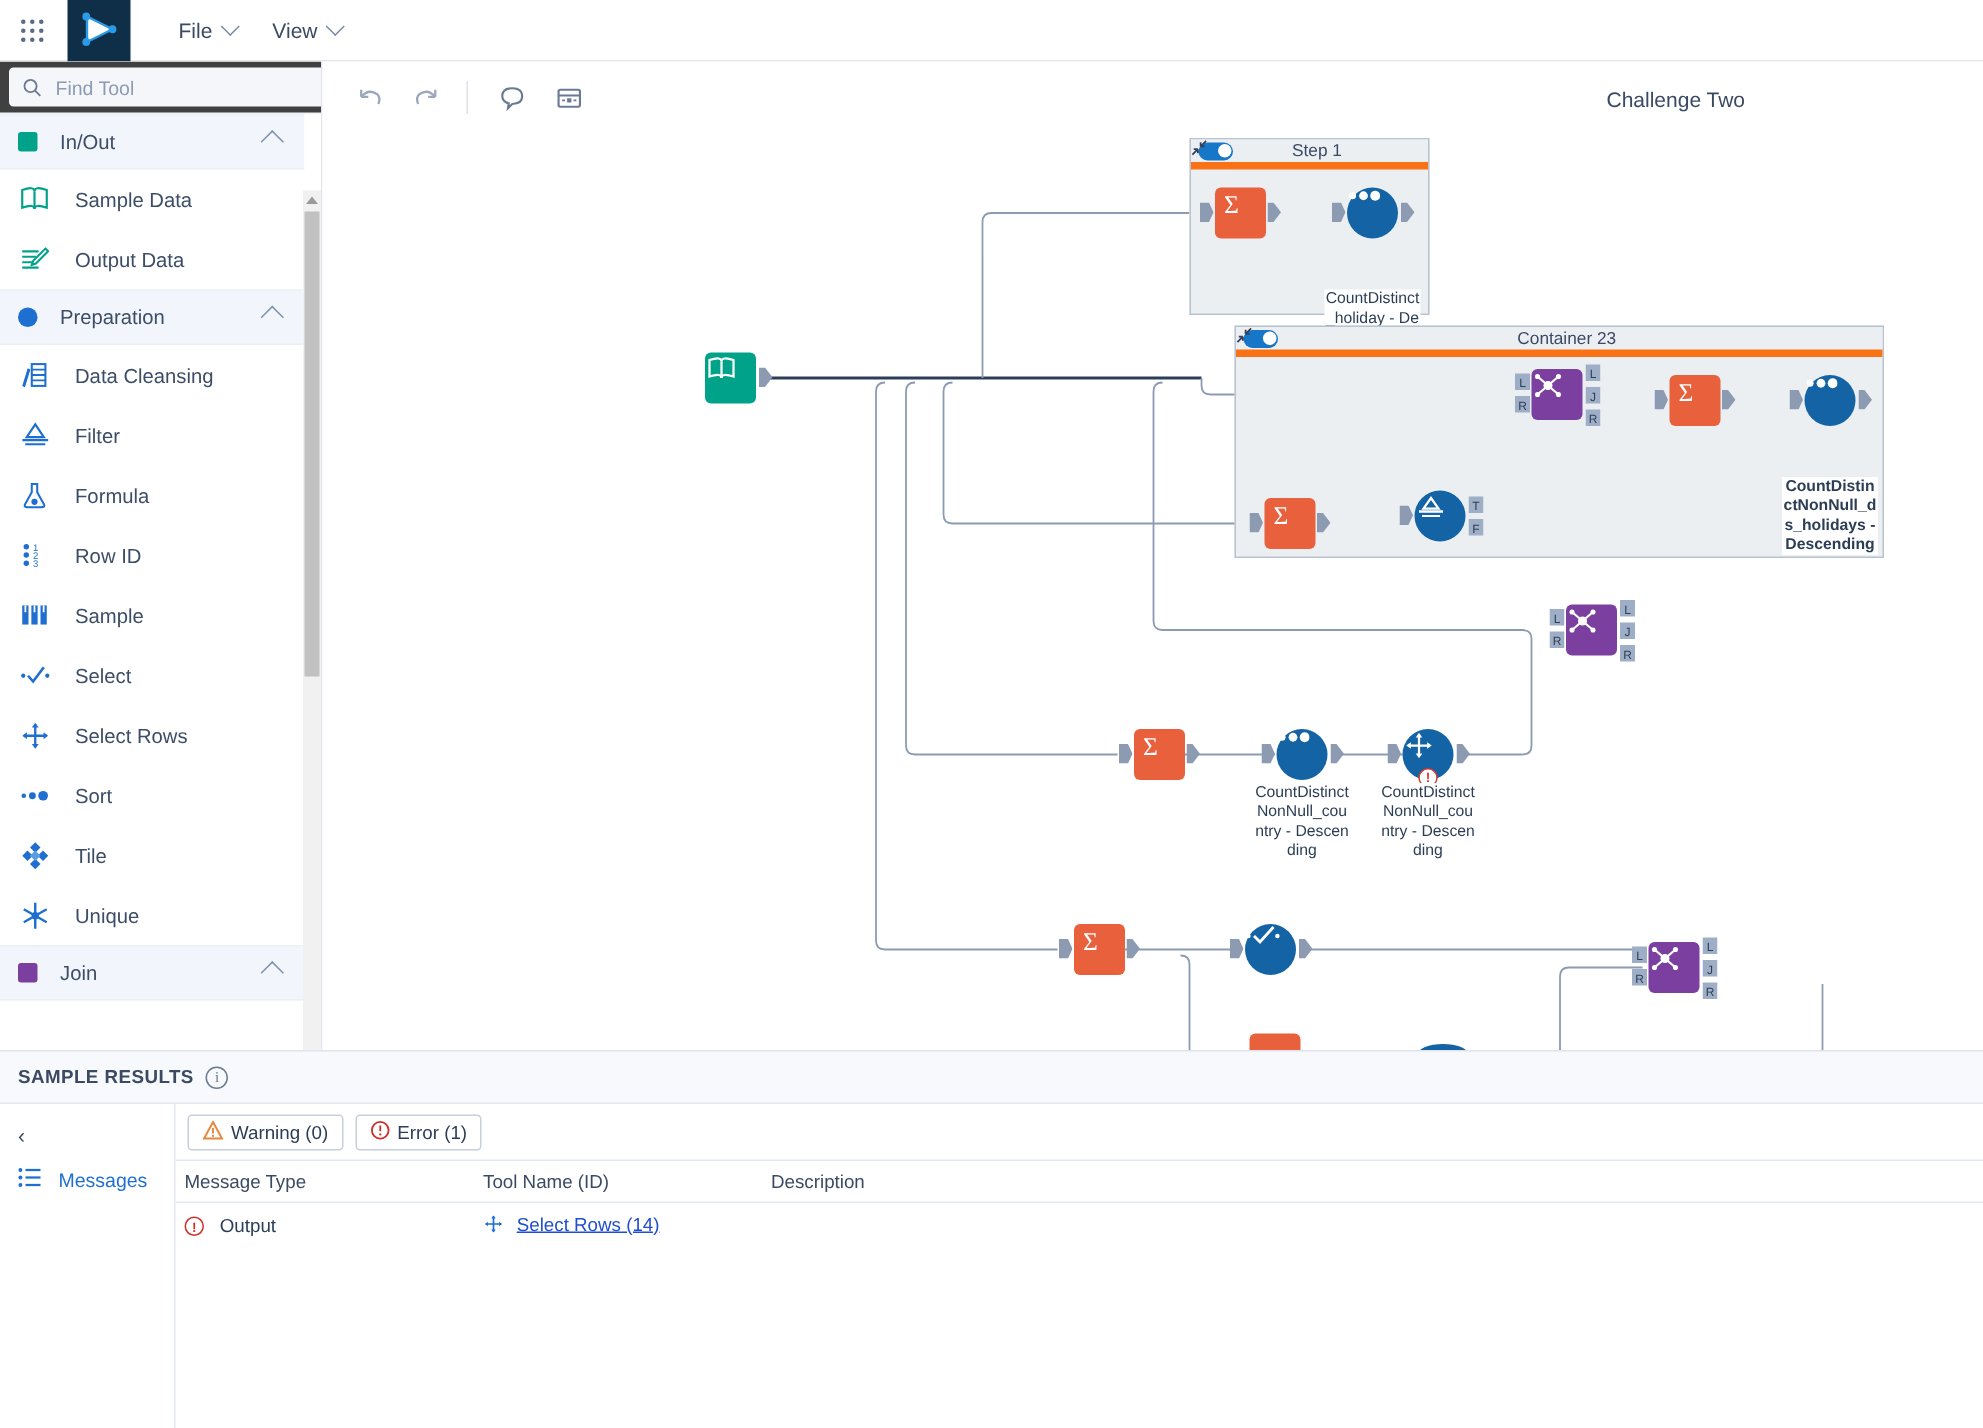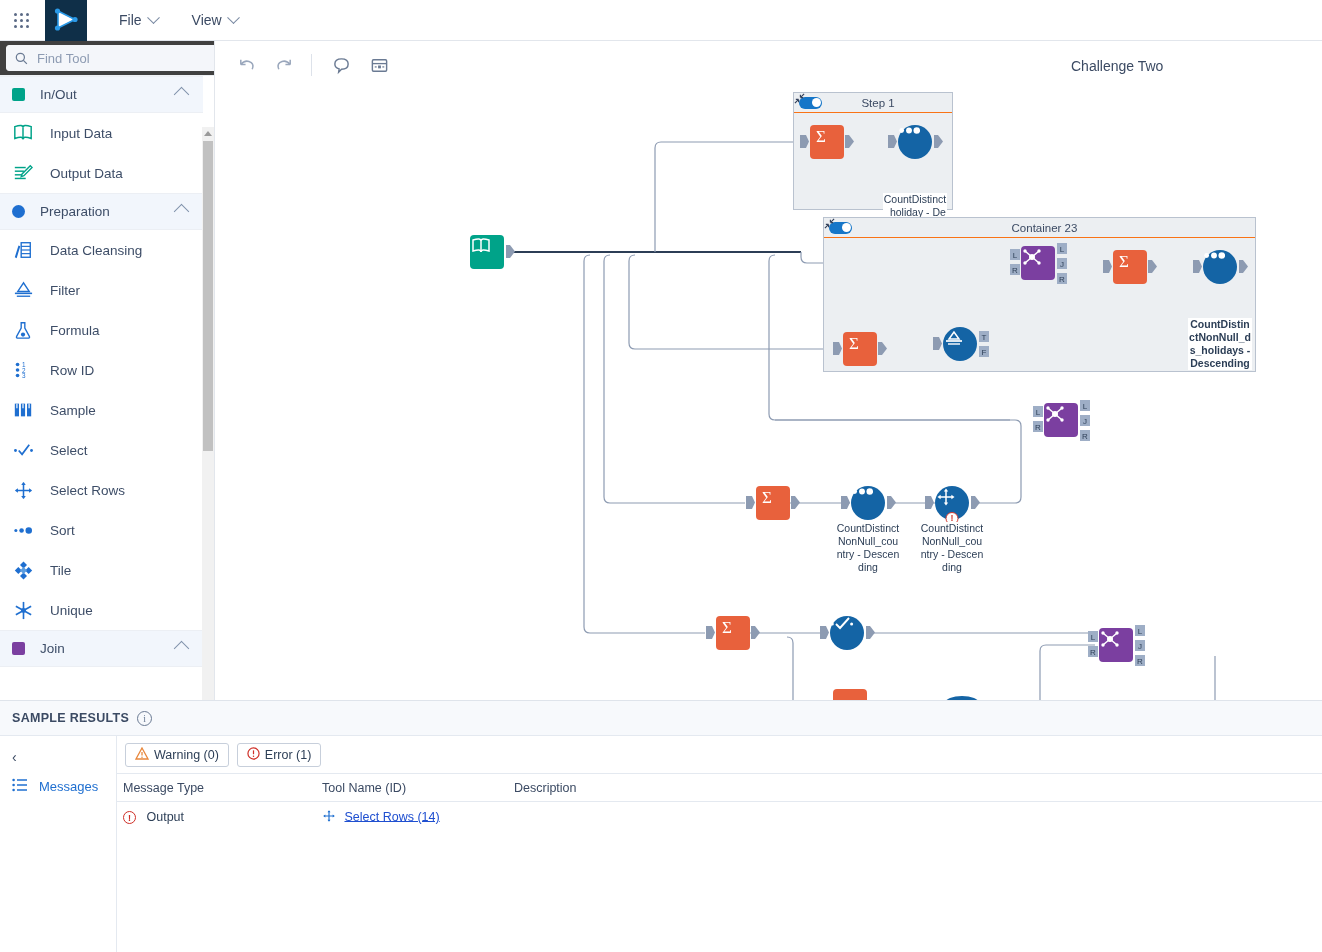--- a/index.html
+++ b/index.html
@@ -21,21 +21,21 @@
   .waffle {
     width:42px; height:41px; display:flex; align-items:center; justify-content:center;
     cursor:pointer;
   }
   .waffle-grid { display:grid; grid-template-columns:repeat(3,3px); gap:3px; }
   .waffle-grid i { width:3px; height:3px; background:#5b6a85; border-radius:50%; display:block; }
   .applogo {
     width:42px; height:41px; background:#0f2f48; display:flex;
     align-items:center; justify-content:center; margin-left:3px; cursor:pointer;
   }
-  .menu-items { display:flex; align-items:center; margin-left:22px; gap:14px; }
+  .menu-items { display:flex; align-items:center; margin-left:22px; gap:4px; }
   .menu-item {
     display:flex; align-items:center; gap:7px; padding:6px 10px;
     font-size:14px; color:#3b4a63; cursor:pointer; border-radius:3px;
   }
   .caret { display:inline-block; width:9px; height:9px; border-right:1.4px solid #7a8aa3;
            border-bottom:1.4px solid #7a8aa3; transform:rotate(45deg) translate(-2px,-2px); }
 
   
   .palette {
     position:absolute; top:41px; left:0; width:215px; height:659px;
@@ -88,21 +88,21 @@
             cursor:pointer; border-radius:3px; color:#7a8aa3; }
   .tb-sep { width:1px; height:22px; background:#dde2ea; margin:0 8px 0 10px; }
   .wf-title { position:absolute; top:17px; left:832px; font-size:14px; color:#3b4a63;margin-left:24px; }
 
   .graph { position:absolute; top:0; left:0; width:1107px; height:659px; }
   .graph svg { position:absolute; top:0; left:0; }
 
   
   .container-box { position:absolute; border:1px solid #b9c2cf; background:#eceff2; }
   .container-head {
-    height:20px; background:#eceff2; border-bottom:1px solid #f97316;
+    height:20px; background:#eceff2; border-bottom:5px solid #f97316;
     display:flex; align-items:center; padding:0 5px; font-size:11.5px; color:#3b4a63;
   }
   .toggle { width:23px; height:12px; border-radius:7px; background:#1676c8; position:relative; flex:none; cursor:pointer; }
   .toggle::after { content:""; position:absolute; right:1.5px; top:1.5px; width:9px; height:9px;
                    border-radius:50%; background:#fff; }
   .container-title { flex:1; text-align:center; }
   .shrink-ico { width:13px; flex:none; color:#34425b; font-size:11px; line-height:1; text-align:right; cursor:pointer; }
 
   
   .node { position:absolute; width:34px; height:34px; }
@@ -216,21 +216,21 @@
       <span class="label">In/Out</span>
       <span class="chev"></span>
     </div>
     <div class="tool">
       <span class="ico">
         <svg width="20" height="20" viewBox="0 0 22 22">
           <path d="M2 4 Q11 1 11 5 Q11 1 20 4 L20 17 Q11 14 11 18 Q11 14 2 17 Z" fill="none" stroke="#00a389" stroke-width="1.6"></path>
           <line x1="11" y1="5" x2="11" y2="18" stroke="#00a389" stroke-width="1.6"></line>
         </svg>
       </span>
-      <span class="label">Input Data</span>
+      <span class="label">Sample Data</span>
     </div>
     <div class="tool">
       <span class="ico">
         <svg width="20" height="20" viewBox="0 0 22 22">
           <line x1="2" y1="5" x2="14" y2="5" stroke="#00a389" stroke-width="1.6"></line>
           <line x1="2" y1="9" x2="12" y2="9" stroke="#00a389" stroke-width="1.6"></line>
           <line x1="2" y1="13" x2="10" y2="13" stroke="#00a389" stroke-width="1.6"></line>
           <line x1="2" y1="17" x2="14" y2="17" stroke="#00a389" stroke-width="1.6"></line>
           <path d="M19 3 L21 5 L12 14 L9 15 L10 12 Z" fill="none" stroke="#00a389" stroke-width="1.5"></path>
         </svg>

